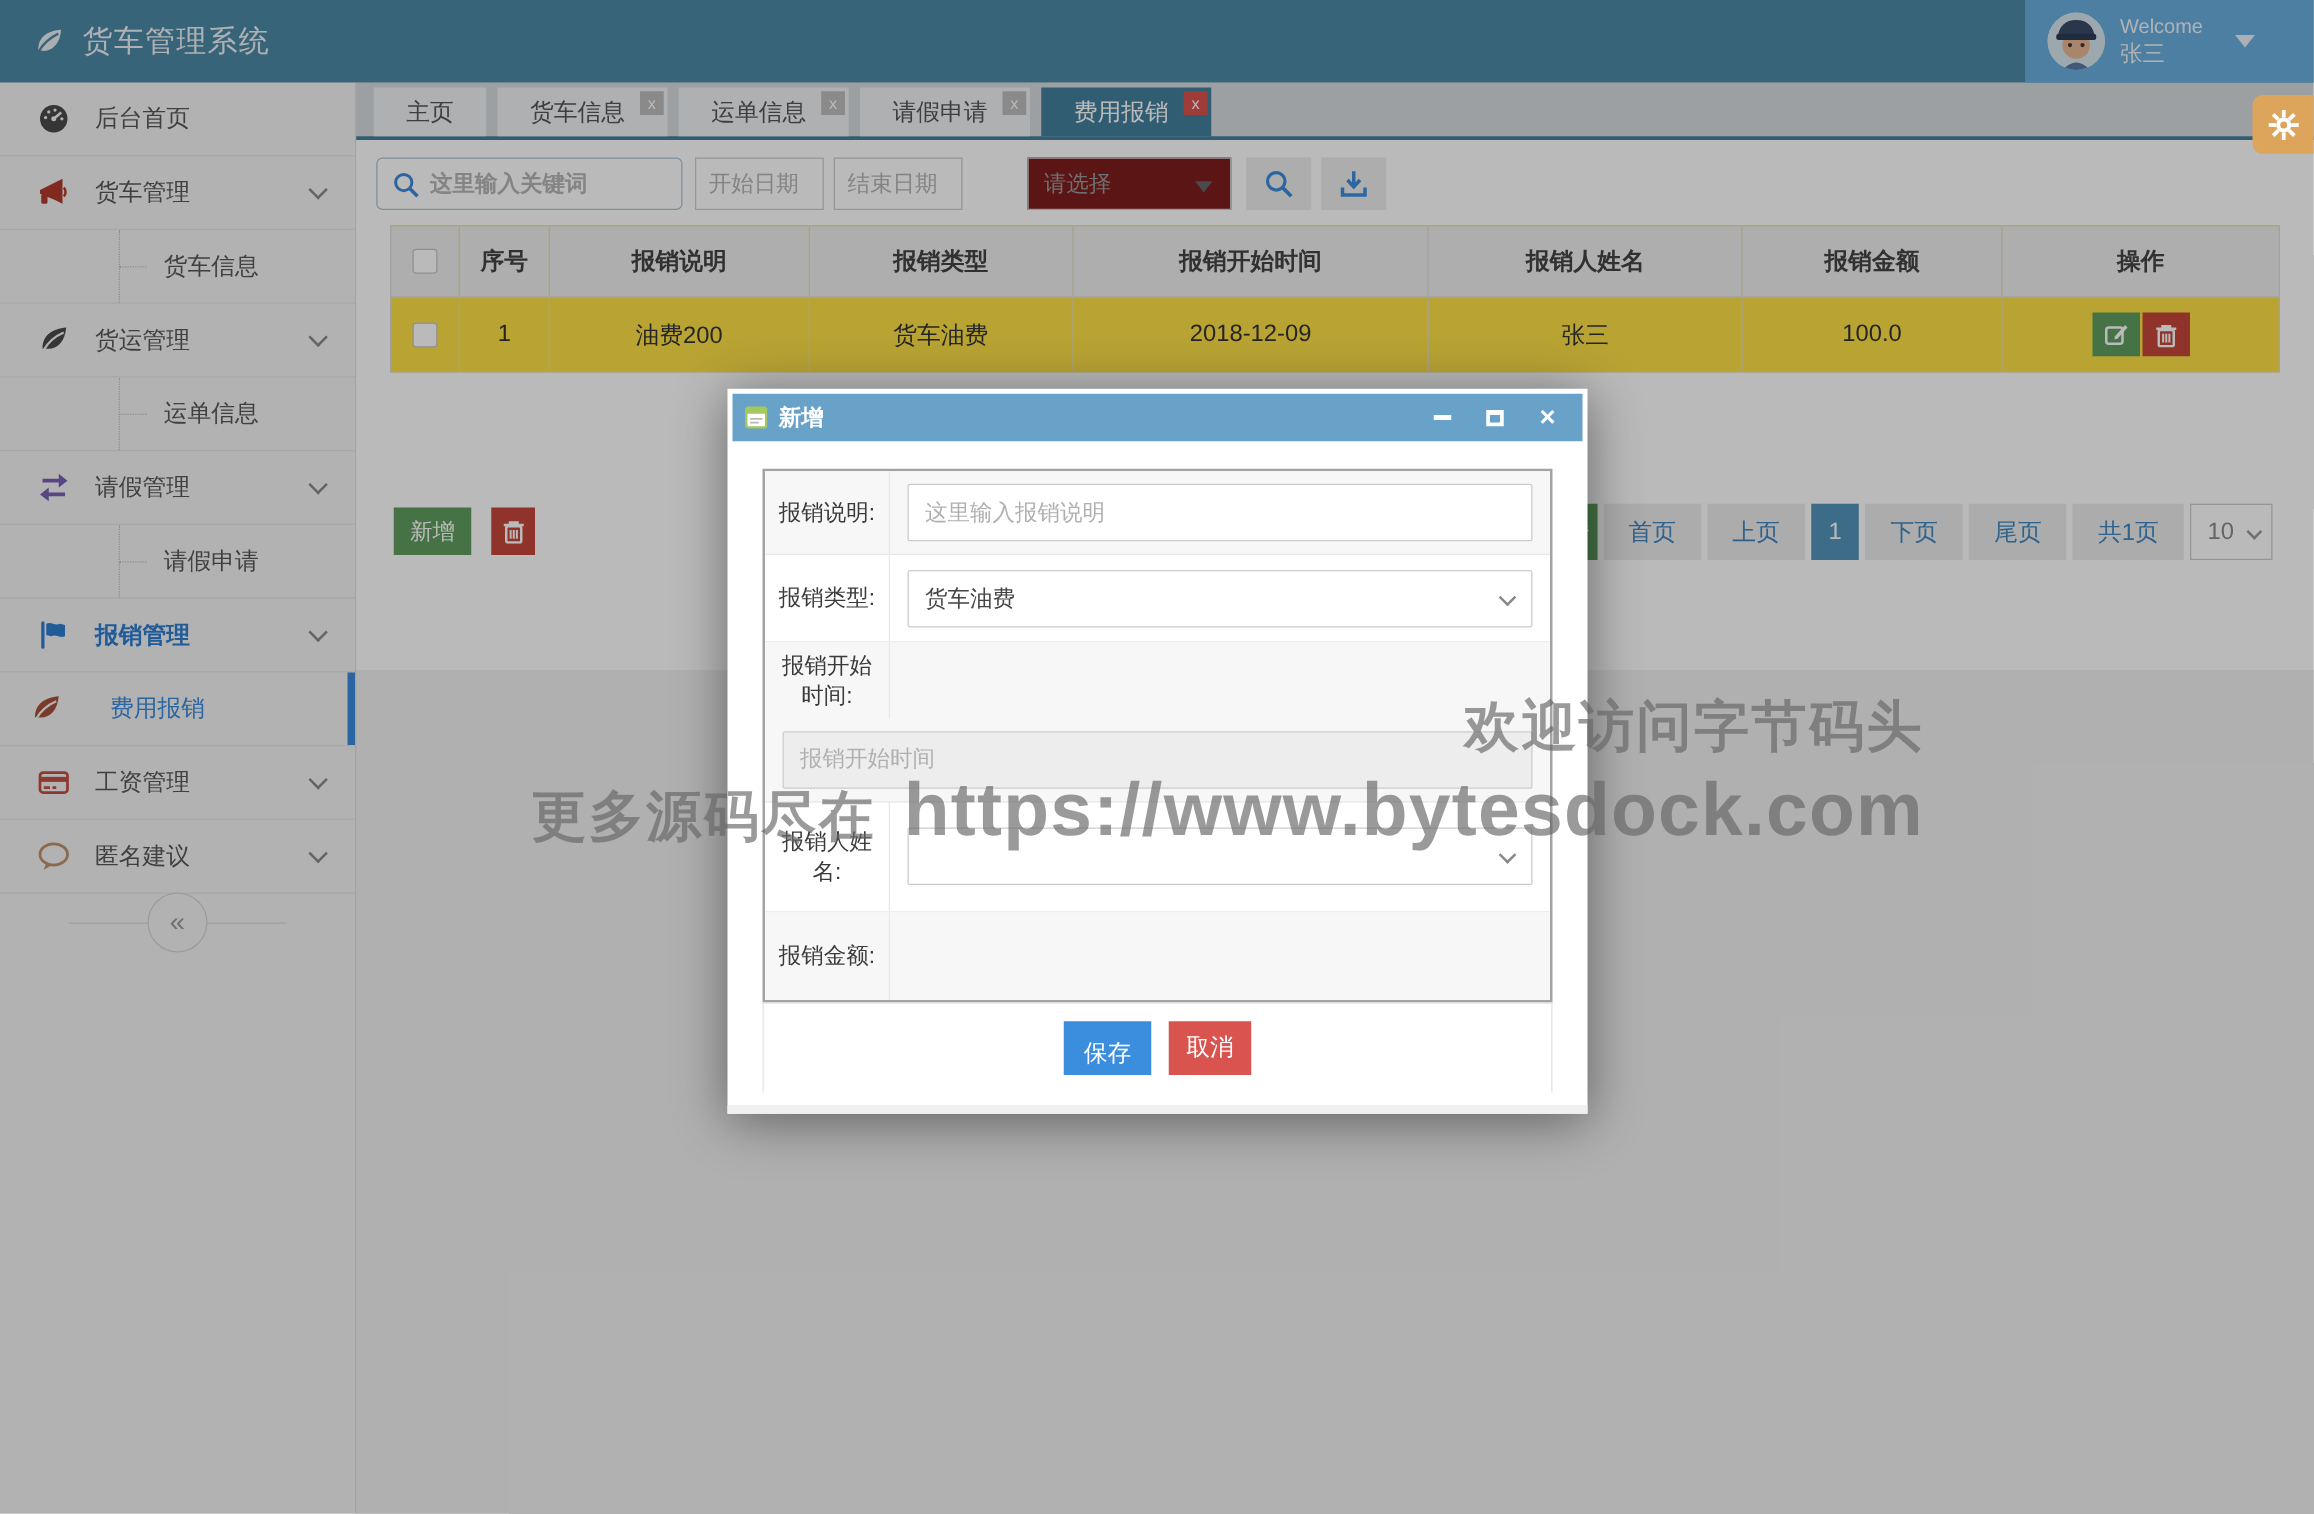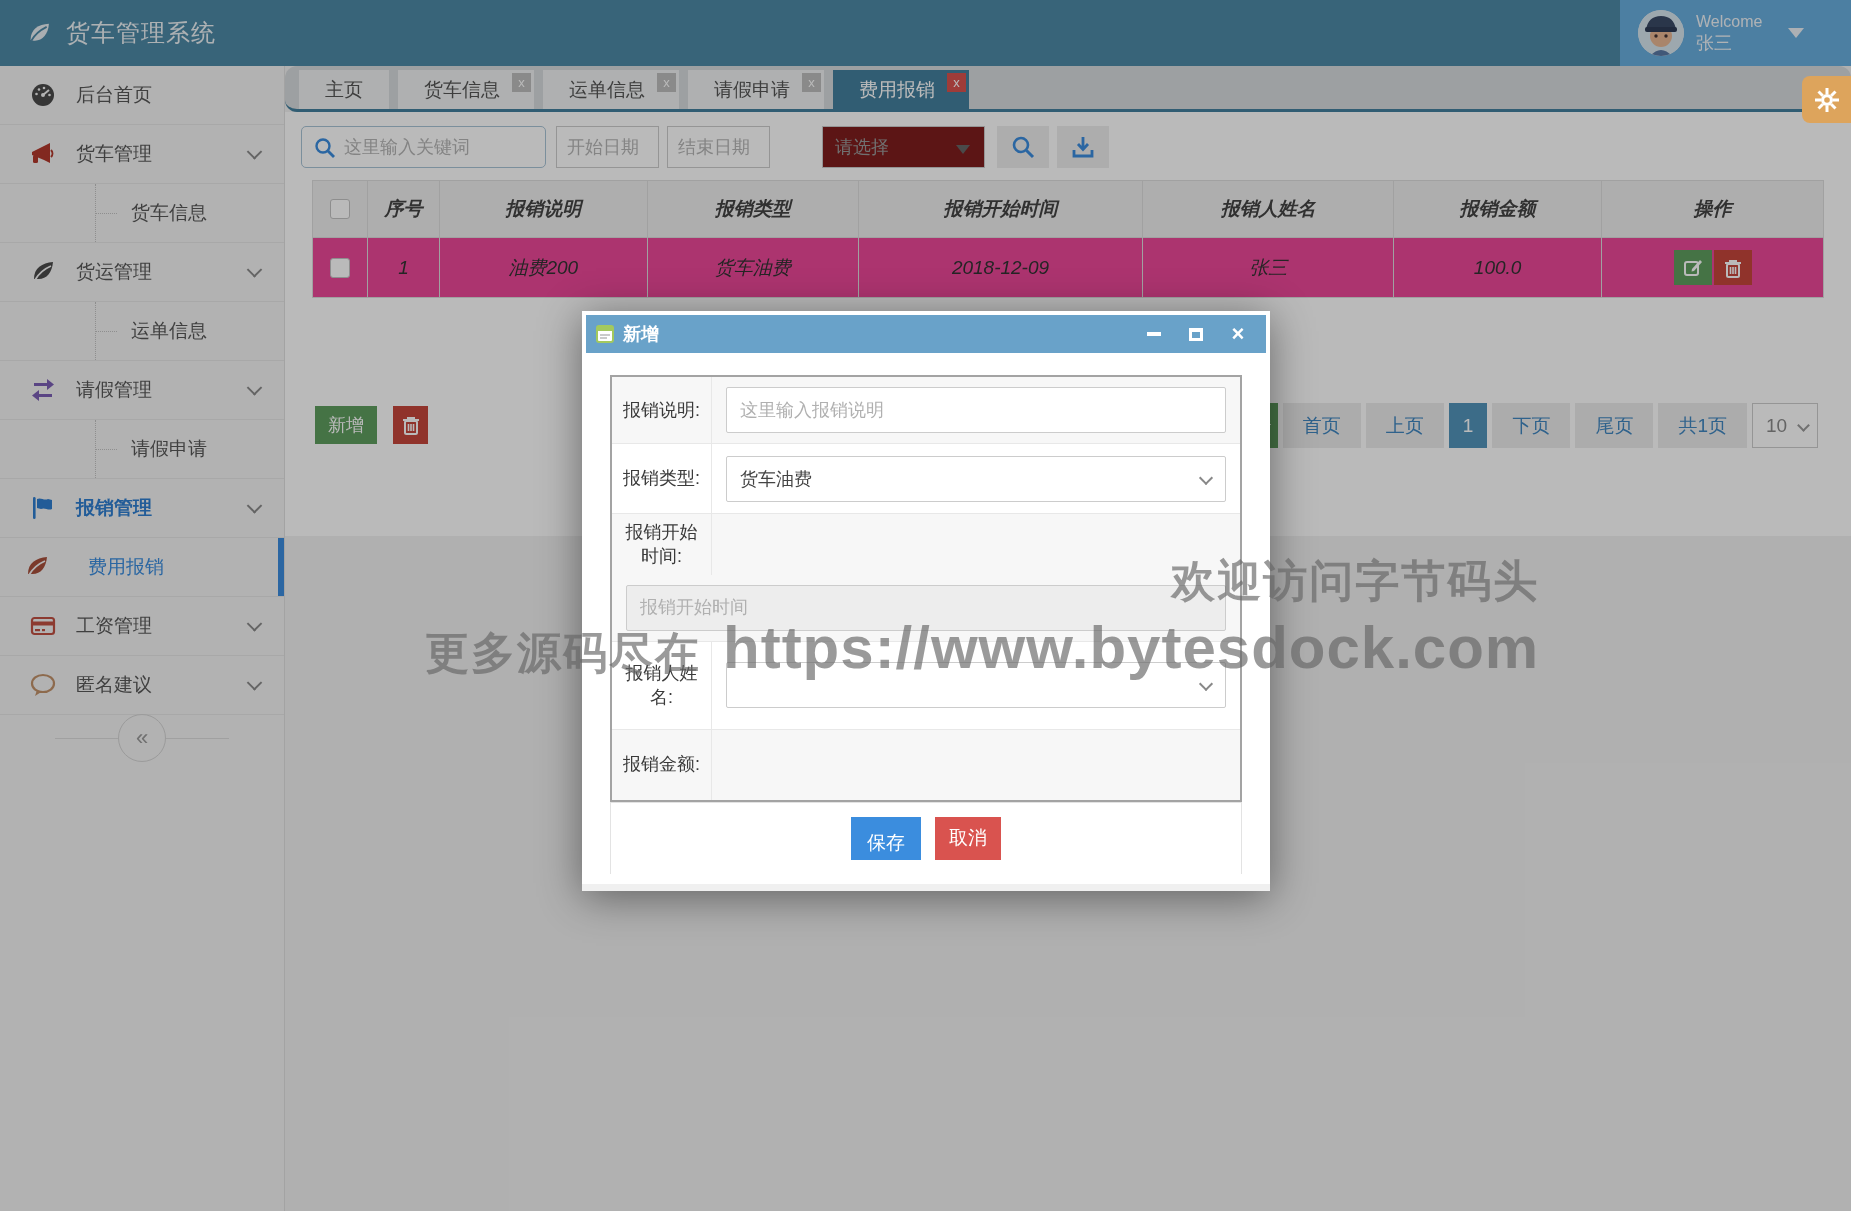--- a/index.html
+++ b/index.html
@@ -32,40 +32,40 @@
   .nav-icon { width:26px; height:26px; flex:0 0 auto; }
   .collapse-row { position:relative; height:46px; display:flex; align-items:center; justify-content:center; }
   .collapse-row .line { position:absolute; left:55px; right:55px; top:50%; border-top:1px solid #dcdcdc; }
   .collapse-btn { position:relative; width:48px; height:48px; border-radius:50%; border:1px solid #d5d5d5; background:#f4f4f4; color:#9a9a9a; font-size:22px; display:flex; align-items:center; justify-content:center; cursor:pointer; }
 
   
   .main { position:absolute; left:285px; top:66px; width:1566px; height:1145px; }
   .panel-white { position:absolute; left:0; top:46px; width:1566px; height:424px; background:#ffffff; }
 
   
-  .tabstrip { position:absolute; left:0; top:0; width:1566px; height:46px; background:#d8dcde; border-bottom:3px solid #44809e; display:flex; align-items:flex-end; padding-left:14px;border-radius:12px; }
+  .tabstrip { position:absolute; left:0; top:0; width:1566px; height:46px; background:#d8dcde; border-bottom:3px solid #44809e; display:flex; align-items:flex-end; padding-left:14px; }
   .tab { position:relative; height:39px; background:#f0f2f3; margin-right:9px; display:flex; align-items:center; padding:0 34px 0 26px; font-size:19px; color:#555; cursor:pointer; }
   .tab.no-close { padding:0 26px; }
   .tab .tab-close { position:absolute; right:3px; top:3px; width:19px; height:19px; background:#bdbdbd; color:#fff; font-size:13px; line-height:19px; text-align:center; cursor:pointer; }
   .tab.active { background:#44809e; color:#fff; }
   .tab.active .tab-close { background:#d9534f; }
 
   
   .toolbar { position:absolute; left:16px; top:60px; height:42px; display:flex; align-items:center; }
   .search-box { position:relative; width:245px; height:42px; border:1px solid #a9c4d6; border-radius:5px; background:#fff; margin-right:10px; }
-  .search-box input { position:absolute; left:42px; top:0; width:195px; height:40px; border:none; outline:none; font-size:18px; color:#a16207; background:transparent; font-family:inherit; }
+  .search-box input { position:absolute; left:42px; top:0; width:195px; height:40px; border:none; outline:none; font-size:18px; color:#a16207; background:transparent; font-family:inherit;font-weight:bold; }
   .search-box input::placeholder, .date-input::placeholder { color:#b5b5b5; }
   .search-box .mag { position:absolute; left:12px; top:10px; }
   .date-input { width:103px; height:42px; border:1px solid #ccc; margin-right:8px; padding:0 10px; font-size:18px; color:#333; outline:none; font-family:inherit; }
   .sel-box { position:relative; width:163px; height:42px; border:1px solid #ccc; background:#7f1d1d; margin-left:44px; margin-right:12px; display:flex; align-items:center; padding-left:12px; font-size:18px; color:#9a9a9a; cursor:pointer; }
   .sel-box .caret { position:absolute; right:14px; top:18px; width:0; height:0; border:7px solid transparent; border-top:9px solid #666; }
   .tool-btn { width:52px; height:42px; background:#ededed; border:none; margin-right:8px; display:flex; align-items:center; justify-content:center; cursor:pointer; }
 
   
-  .grid { position:absolute; left:27px; top:114px; width:1512px; border-collapse:collapse; background:#ec4899;font-style:italic; }
+  .grid { position:absolute; left:27px; top:114px; width:1512px; border-collapse:collapse; background:#fde047; }
   .grid th { height:57px; background:#efefef; border:1px solid #ddd; font-size:19px; color:#444; font-weight:bold; }
   .grid td { height:60px; border:1px solid #ddd; font-size:19px; color:#333; text-align:center; }
   .cb { width:20px; height:20px; border:1px solid #c3c3c3; border-radius:3px; background:#fff; margin:0 auto; cursor:pointer; }
   .row-ops { display:flex; justify-content:center; gap:2px; }
   .op-btn { width:38px; height:35px; border:none; display:flex; align-items:center; justify-content:center; cursor:pointer; }
   .op-edit { background:#5f9e5f; }
   .op-del { background:#c6473c; }
 
   
   .action-row { position:absolute; left:30px; top:340px; display:flex; gap:16px; }

